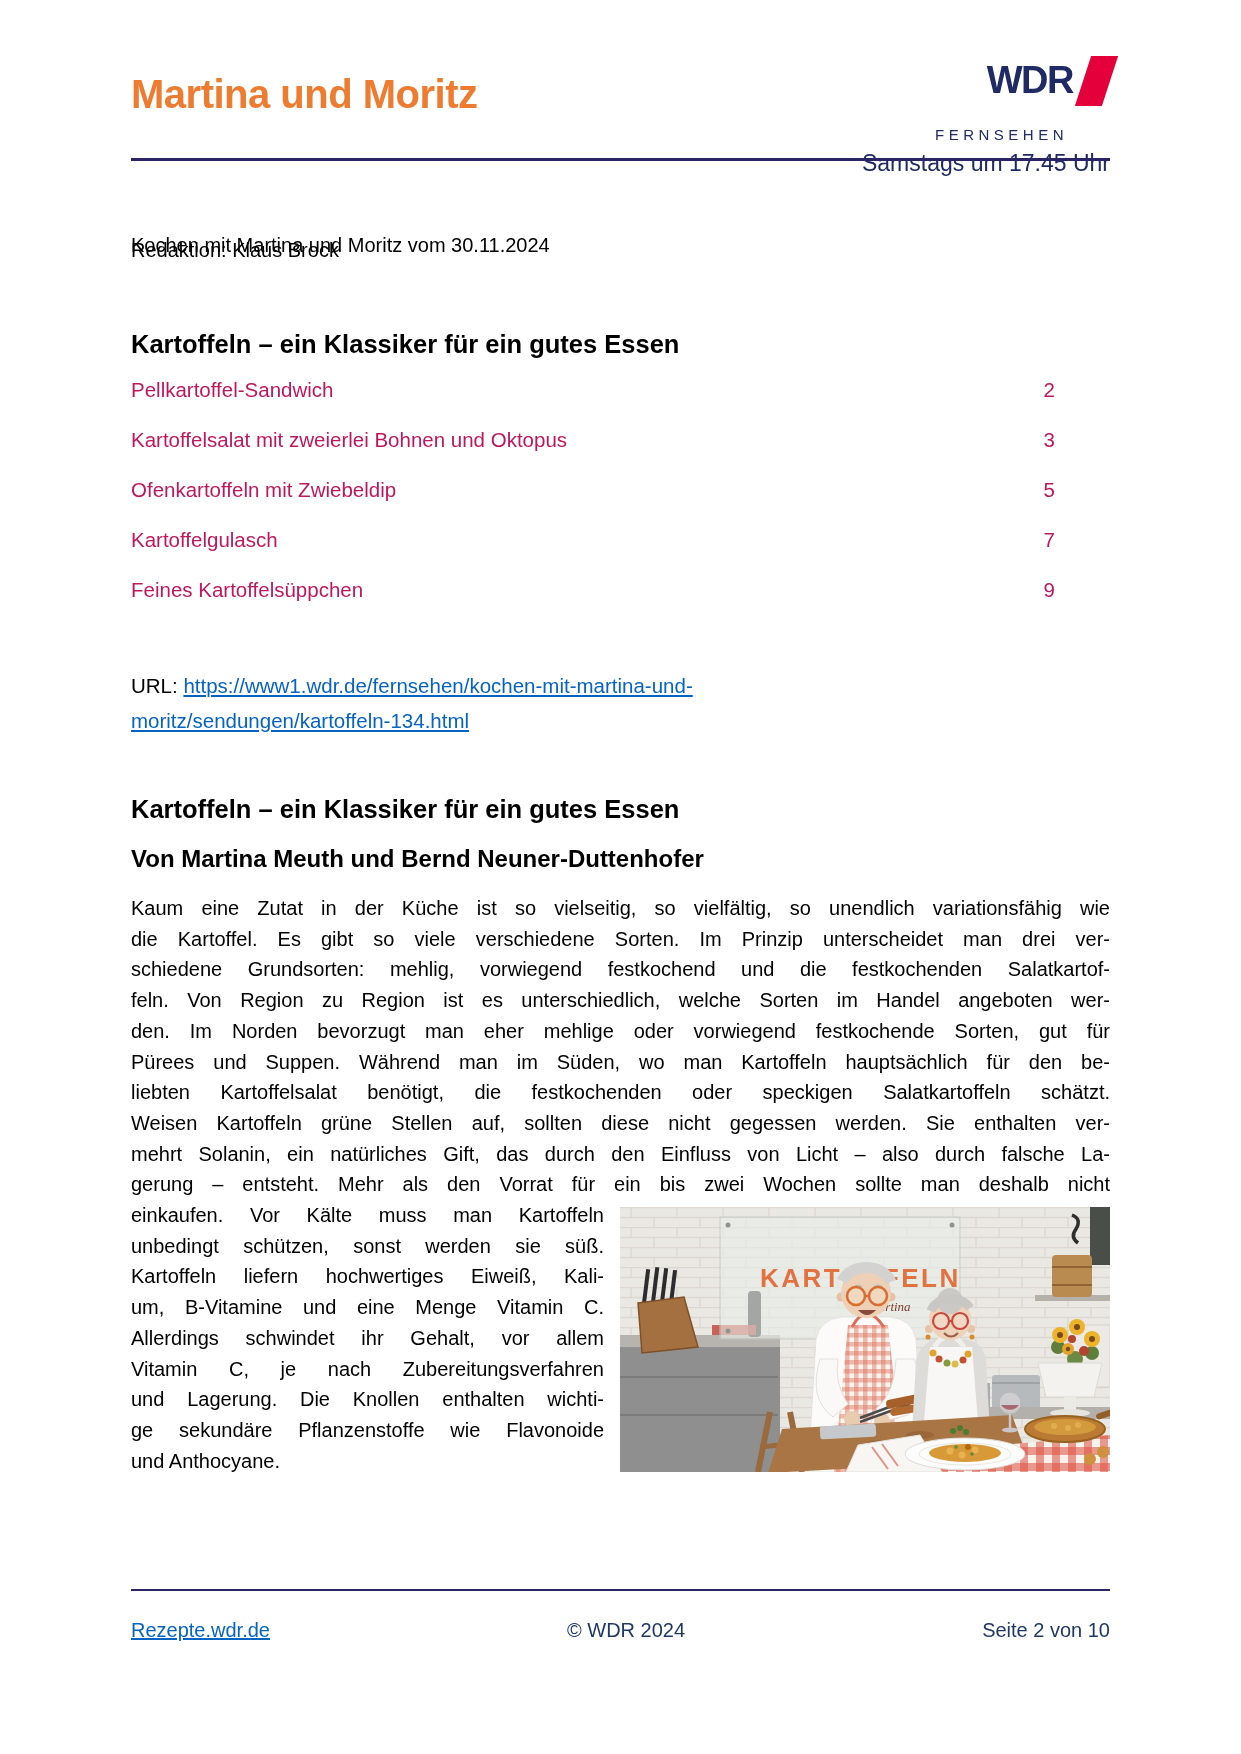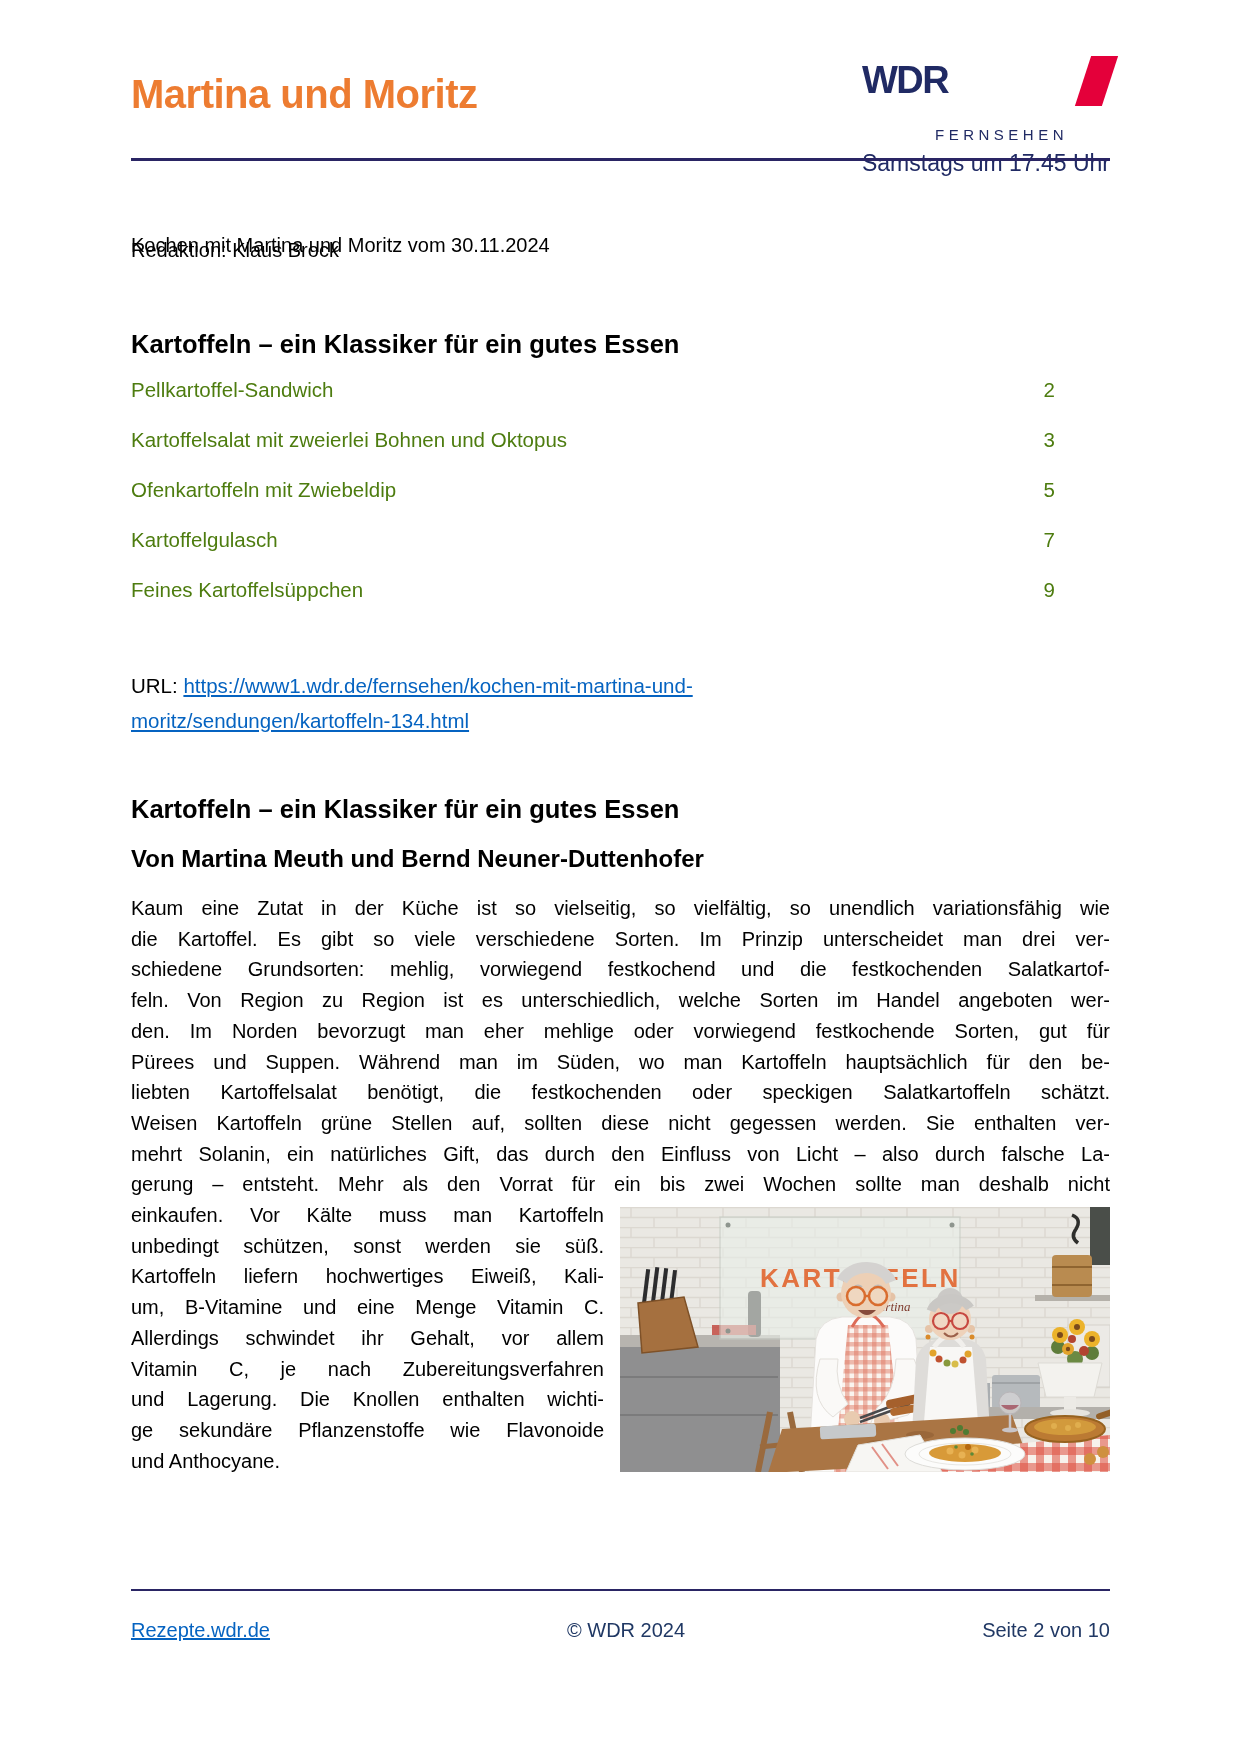--- a/index.html
+++ b/index.html
@@ -4,39 +4,39 @@
 <style>
   * { margin:0; padding:0; box-sizing:border-box; }
   html,body { background:#ffffff; }
   body { font-family:"Liberation Sans", sans-serif; color:#000; }
   #page { position:relative; width:1241px; height:1754px; margin:0 auto; background:#fff; overflow:hidden; }
 
   
   .brand { position:absolute; left:131px; top:72px; font-size:40px; line-height:44px;
            font-weight:700; letter-spacing:-0.5px; color:#ED7C31; }
   .wdr-block { position:absolute; right:131px; top:60px; text-align:right; }
-  .wdr-row { display:flex; justify-content:space-between; align-items:flex-start; }
+  .wdr-row { display:flex; justify-content:flex-end; align-items:flex-start; }
   .wdr-word { font-size:38px; font-weight:700; letter-spacing:-1.5px; color:#202A64; line-height:40px; }
   .wdr-slash { width:27px; height:50px; background:#E4003A; transform:skewX(-18deg);
                margin-left:10px; margin-top:-4px; }
   .wdr-fernsehen { font-size:15px; letter-spacing:4.5px; color:#202A64; margin-top:20px; margin-right:42px; }
   .wdr-schedule { font-size:23px; color:#202A64; margin-top:7px; }
   .rule { position:absolute; left:131px; width:979px; background:#2A2564; }
   .rule-top { top:158px; height:3px; }
   .rule-bottom { top:1589px; height:2px; }
 
   .meta-line { position:absolute; left:131px; font-size:20px; color:#000; }
   .meta-issue { top:202px;margin-top:32px; }
   .meta-editor { top:239px; }
 
   
   .toc-title { position:absolute; left:131px; top:330px; font-size:25.5px; font-weight:700; color:#000; }
   .toc { position:absolute; left:131px; top:378px; width:924px; }
   .toc-row { display:flex; justify-content:space-between; align-items:flex-start; height:50px;
-             font-size:20.5px; color:#4d7c0f;gap:20px; }
+             font-size:20.5px; color:#be185d;gap:20px; }
   .toc-page { text-align:right; }
 
   
   .url-block { position:absolute; left:131px; top:668px; width:720px; font-size:20.5px; line-height:35px; }
   .url-block a { color:#0563C1; text-decoration:underline; cursor:pointer; }
 
   
   .article-title { position:absolute; left:131px; top:795px; font-size:25.5px; font-weight:700; color:#000; }
   .article-byline { position:absolute; left:131px; top:845px; font-size:24px; font-weight:700; color:#000; }
 

